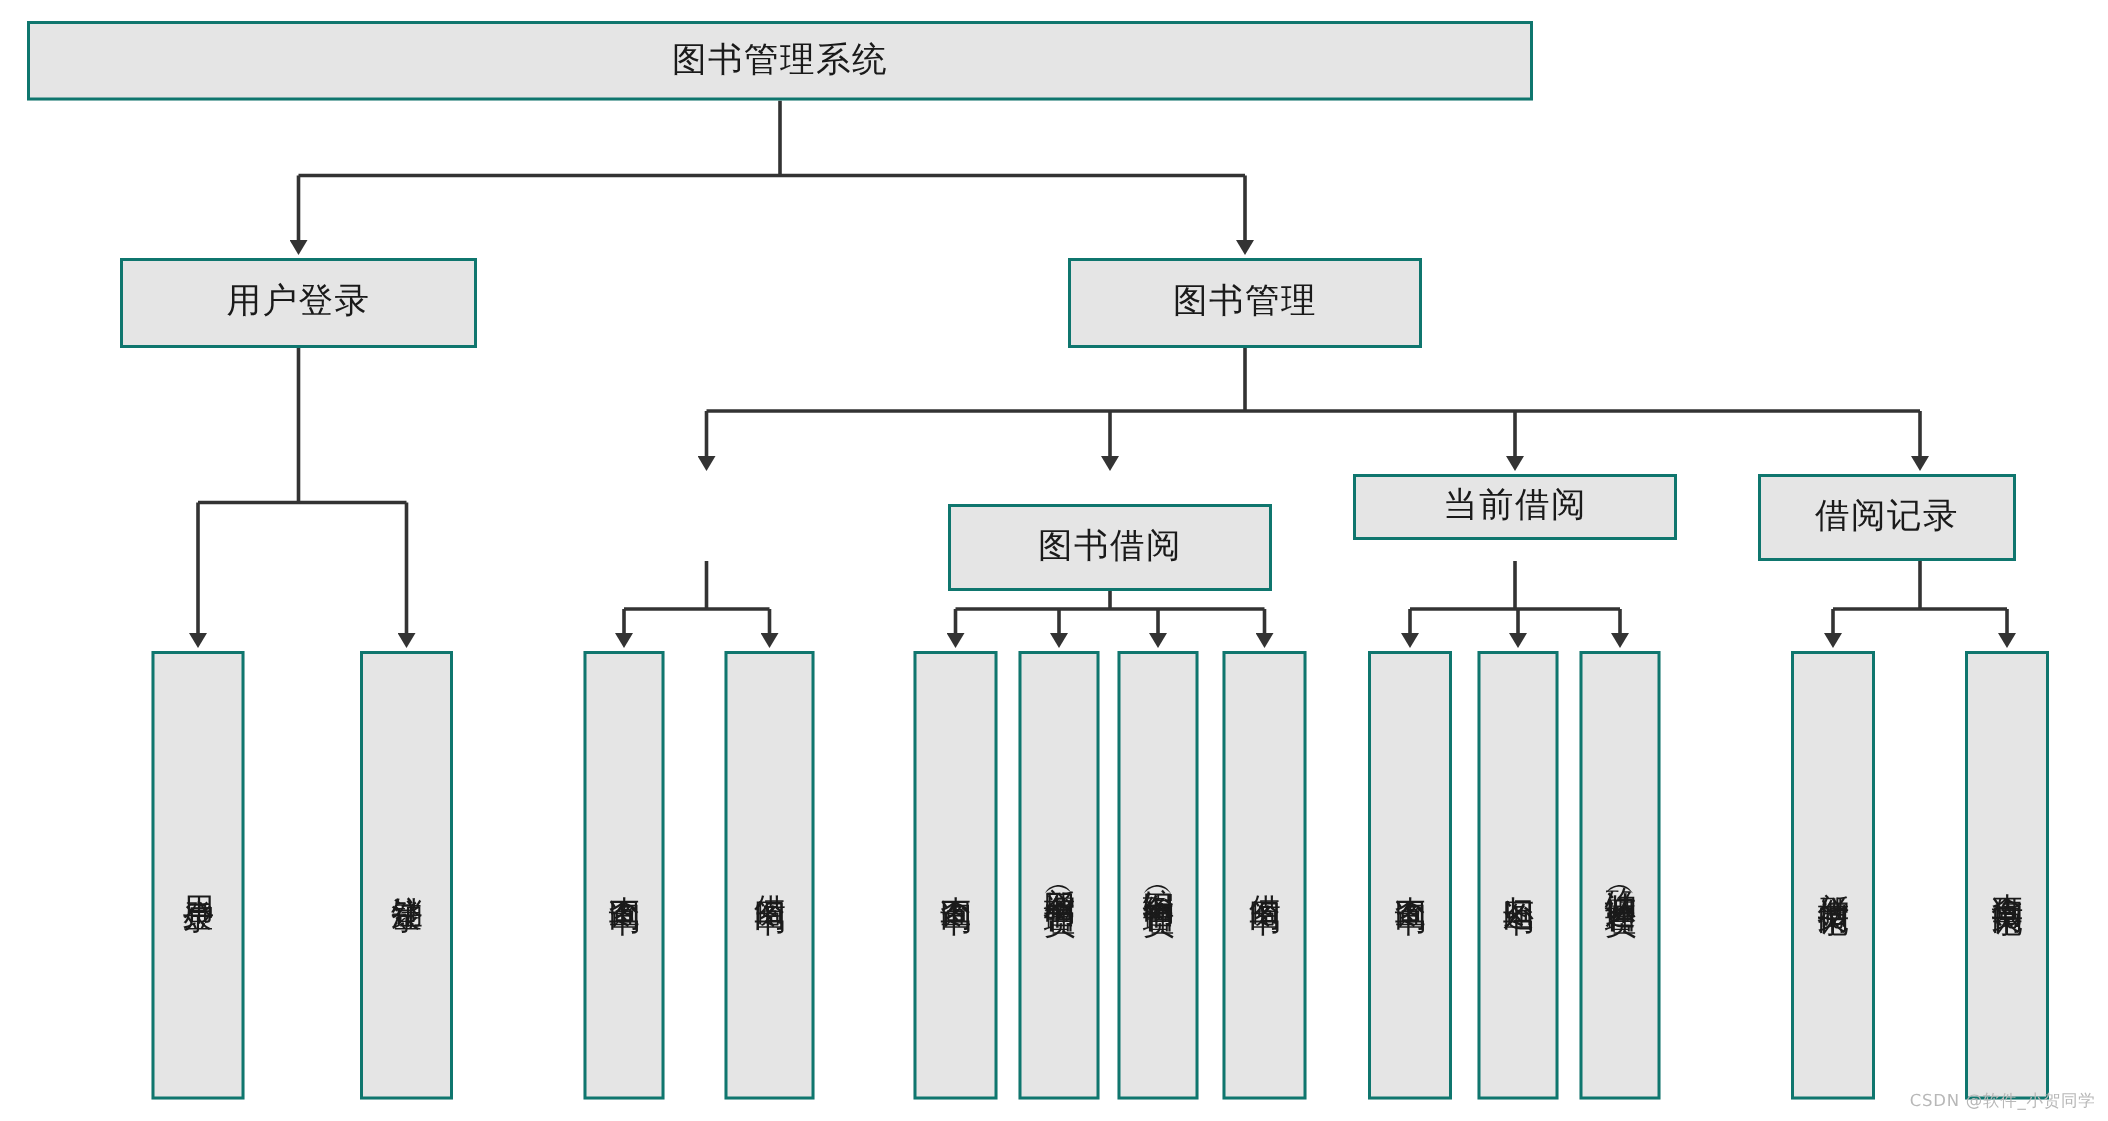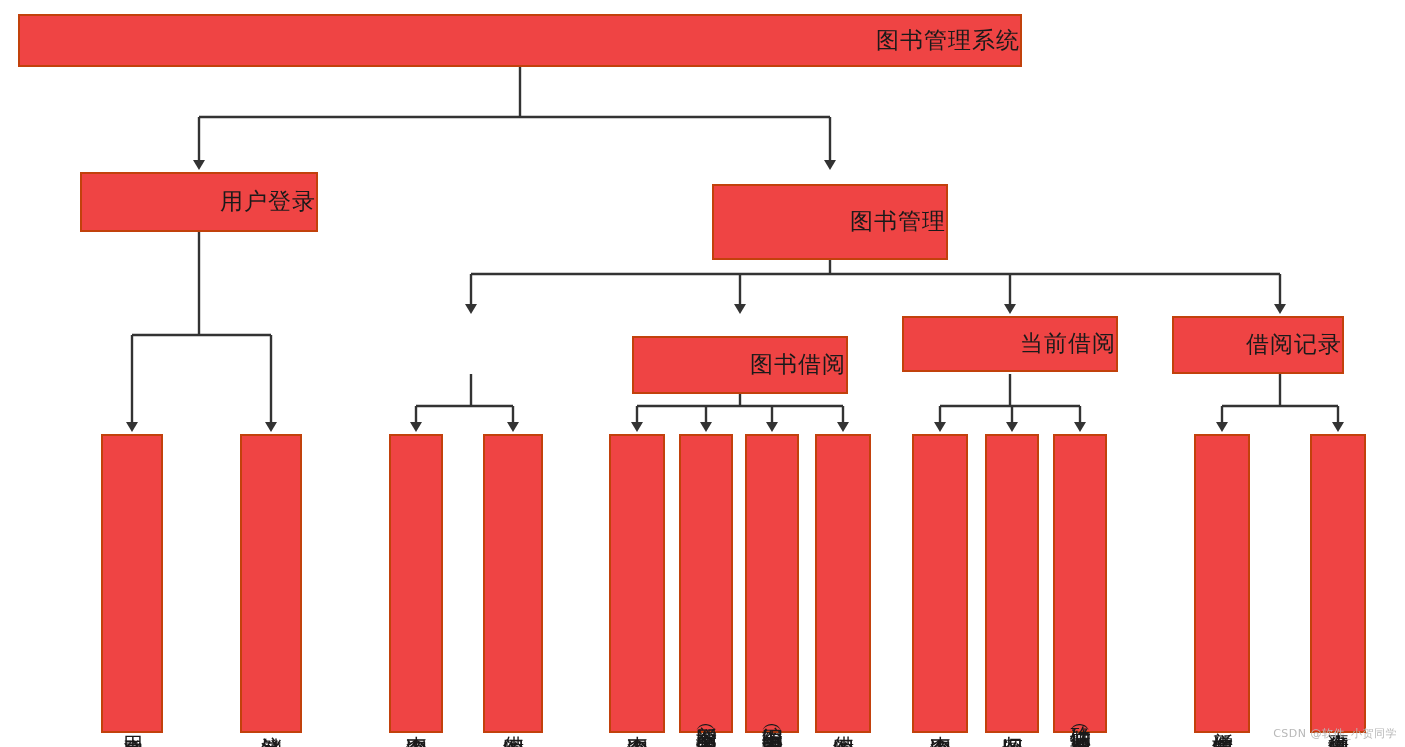--- a/index.html
+++ b/index.html
@@ -22,25 +22,25 @@
     position: absolute;
     left: 0;
     top: 0;
     width: 1405px;
     height: 747px;
     pointer-events: none;
   }
   .node {
     position: absolute;
     box-sizing: border-box;
-    border: 2px solid #c2410c;
-    background: #ef4444;
+    border: 2px solid #0f766e;
+    background: #e5e5e5;
     display: flex;
     align-items: center;
-    justify-content: flex-end;
+    justify-content: center;
     color: #1a1a1a;
     line-height: 1.18;
   }
   .node.horiz {
     font-size: 23px;
     letter-spacing: 1px;
   }
   .node.vert {
     writing-mode: vertical-rl;
     text-orientation: upright;
@@ -111,28 +111,28 @@
       </g>
   </svg>
 
   <div class="node horiz" style="left: 18px; top: 14px; width: 1004px; height: 53px;">
     <span class="lbl">图书管理系统</span>
   </div>
 
   <div class="node horiz" style="left: 80px; top: 172px; width: 238px; height: 60px;">
     <span class="lbl">用户登录</span>
   </div>
-  <div class="node horiz" style="left: 712px; top: 172px; width: 236px; height: 76px; margin-top: 12px;">
+  <div class="node horiz" style="left: 712px; top: 172px; width: 236px; height: 60px;">
     <span class="lbl">图书管理</span>
   </div>
 
   <div class="node horiz" style="left: 632px; top: 336px; width: 216px; height: 58px;">
     <span class="lbl">图书借阅</span>
   </div>
-  <div class="node horiz" style="left: 902px; top: 316px; width: 216px; height: 56px;">
+  <div class="node horiz" style="left: 902px; top: 316px; width: 216px; height: 44px;">
     <span class="lbl">当前借阅</span>
   </div>
   <div class="node horiz" style="left: 1172px; top: 316px; width: 172px; height: 58px;">
     <span class="lbl">借阅记录</span>
   </div>
 
   <div class="node vert" style="left: 101px; top: 434px; width: 62px; height: 299px;">
     <span class="lbl">用户登录</span>
   </div>
   <div class="node vert" style="left: 240px; top: 434px; width: 62px; height: 299px;">

